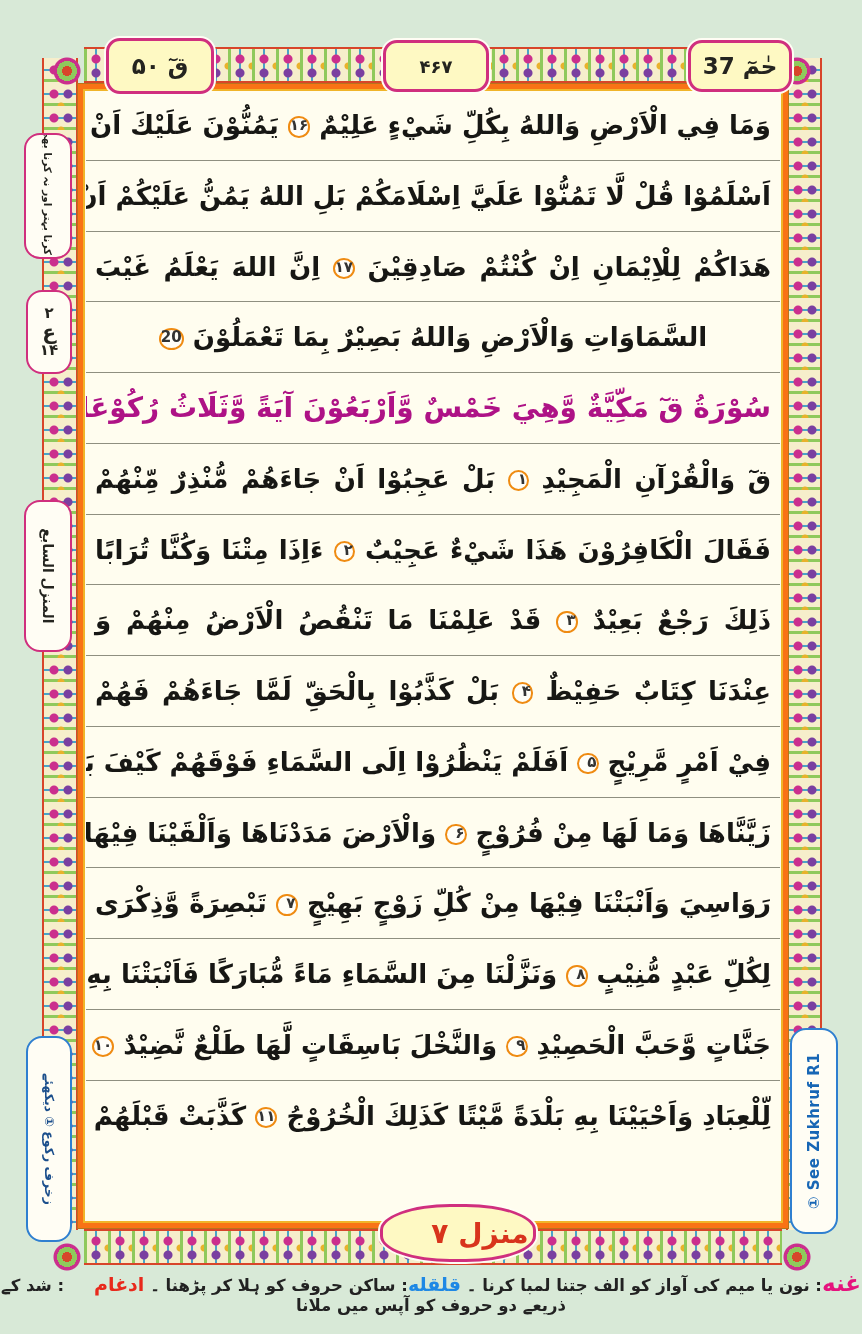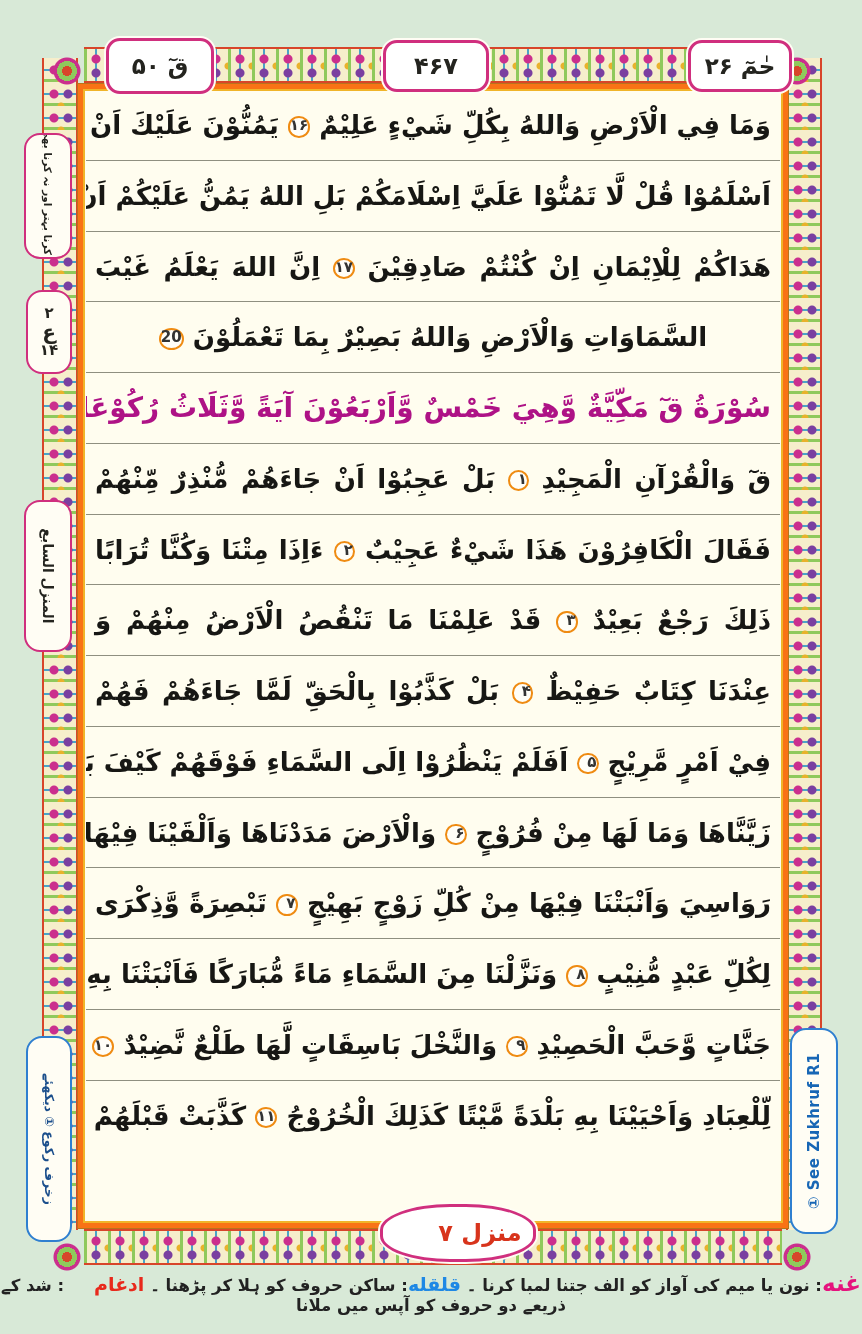--- a/index.html
+++ b/index.html
@@ -68,28 +68,28 @@
     text-shadow:0 0 1px #2e9e4c33;
   }
   .vmark{
     display:inline-block;min-width:1.15em;height:1.15em;line-height:1.05em;
     border:2px solid #ef8b12;border-radius:50%;
     font-size:0.58em;text-align:center;vertical-align:0.25em;
     color:#333;background:#fffef8;font-weight:700;
   }
   
   .medallion{
-    position:absolute;background:#ffffff;border:3px solid #d02f7e;
+    position:absolute;background:#fef9c3;border:3px solid #d02f7e;
     border-radius:14px;display:flex;align-items:center;justify-content:center;
     font-weight:700;color:#24241f;z-index:5;box-shadow:0 0 0 2px #fffdf4;
   }
   #med-juz{left:688px;top:40px;width:98px;height:46px;font-size:23px;}
-  #med-page{left:383px;top:40px;width:100px;height:46px;font-size:24px;letter-spacing:2px;}
+  #med-page{left:383px;top:40px;width:100px;height:46px;font-size:18px;letter-spacing:2px;}
   #med-surah{left:106px;top:38px;width:102px;height:50px;font-size:23px;}
-  #med-manzil{left:380px;top:1204px;width:106px;height:52px;font-size:24px;color:#d8341c;border-radius:45%;padding-left:44px;}
+  #med-manzil{left:380px;top:1204px;width:106px;height:52px;font-size:28px;color:#d8341c;border-radius:45%;padding-left:44px;}
   
   .cartouche{
     position:absolute;background:#fffdf4;border:2.5px solid #d02f7e;
     border-radius:16px;z-index:6;overflow:hidden;
   }
   .cartouche.blue{border-color:#2f7fd0;}
   .vtext{
     position:absolute;left:50%;top:50%;white-space:nowrap;
     font-weight:700;color:#24241f;
   }
@@ -124,21 +124,21 @@
 
 <div class="orn h top"></div>
 <div class="orn h bottom"></div>
 <div class="orn v left"></div>
 <div class="orn v right"></div>
 <div class="corner" style="left:50px;top:54px;"></div>
 <div class="corner" style="left:780px;top:54px;"></div>
 <div class="corner" style="left:50px;top:1240px;"></div>
 <div class="corner" style="left:780px;top:1240px;"></div>
 
-<div class="medallion" id="med-juz">حٰمٓ ۲۶</div>
+<div class="medallion" id="med-juz">حٰمٓ 37</div>
 <div class="medallion" id="med-page">۴۶۷</div>
 <div class="medallion" id="med-surah">قٓ ۵۰</div>
 
 <div class="cartouche" id="waqf-note">
   <span class="vtext rtl">وقف کرنا بہتر اور نہ کرنا بھی روا</span>
 </div>
 <div class="cartouche" id="ruku-marker">
   <span>۲</span>
   <span class="ruku-ain">ع</span>
   <span>۱۴</span>

